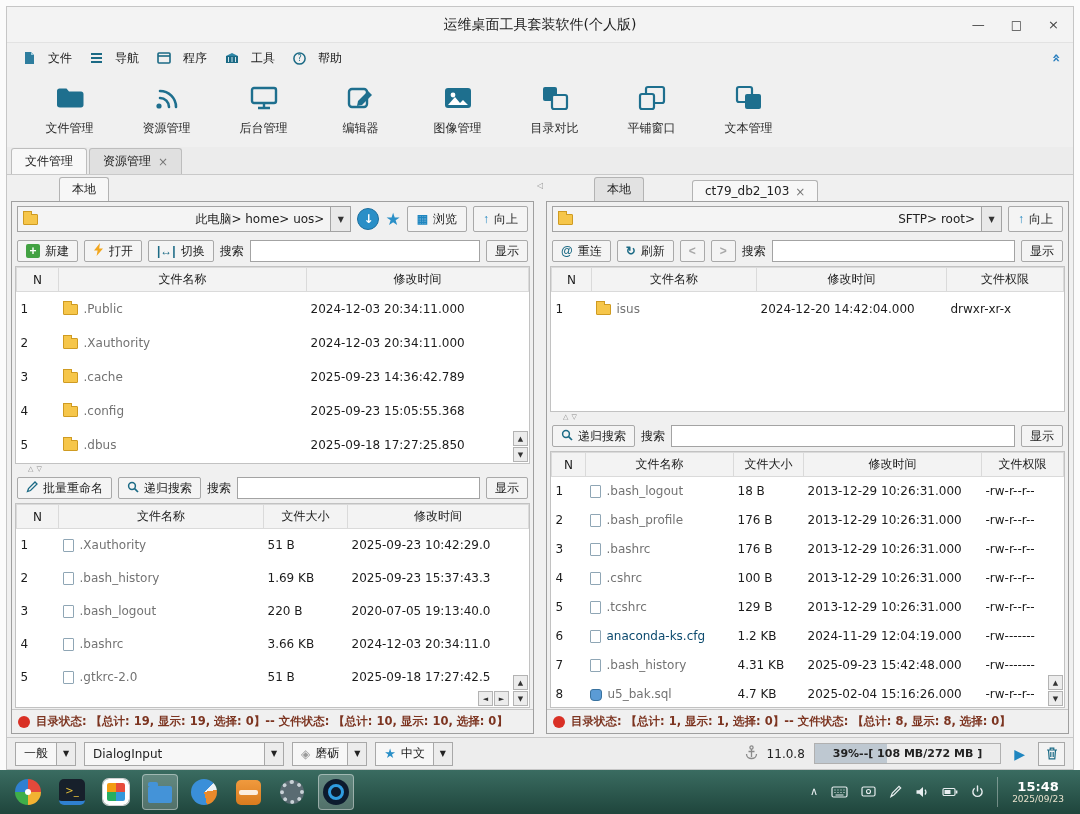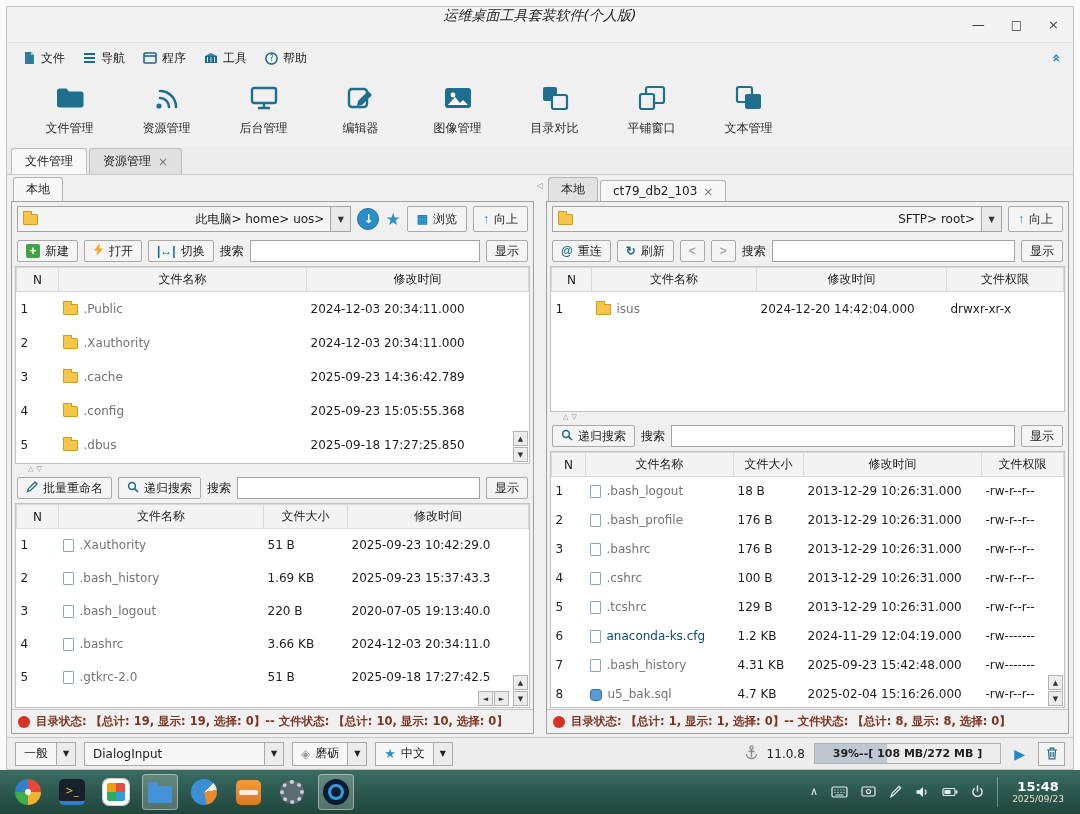--- a/index.html
+++ b/index.html
@@ -1,45 +1,45 @@
 <!DOCTYPE html>
 <html><head>
 <meta charset="utf-8">
 <style>
   *{margin:0;padding:0;box-sizing:border-box;}
   html,body{width:1080px;height:814px;overflow:hidden;}
   body{font-family:"DejaVu Sans","Liberation Sans",sans-serif;font-size:12px;background:#fbfbfb;color:#222;}
   .screen{width:1080px;height:814px;display:flex;flex-direction:column;}
   .window{flex:1;margin:6px 6px 0;border:1px solid #c6c6c6;background:#f0f0f0;display:flex;flex-direction:column;min-height:0;}
   
-  .titlebar{height:36px;background:#f3f3f3;display:flex;position:relative;border-bottom:1px solid #e2e2e2;flex:0 0 auto;font-style:italic;}
+  .titlebar{height:36px;background:#f3f3f3;display:flex;align-items:center;position:relative;border-bottom:1px solid #e2e2e2;flex:0 0 auto;}
   .title{flex:1;text-align:center;font-size:14px;color:#1d1d1d;}
   .win-controls{position:absolute;right:14px;top:0;height:100%;display:flex;align-items:center;gap:26px;color:#444;}
   .win-btn{font-size:13px;cursor:default;line-height:1;}
   .win-btn.max{font-size:12px;}
   
   .menubar{height:30px;display:flex;align-items:center;padding:0 8px;gap:2px;flex:0 0 auto;background:#f0f0f0;}
-  .menu-item{display:flex;align-items:center;gap:5px;padding:4px 8px;border-radius:2px;}
+  .menu-item{display:flex;align-items:center;gap:12px;padding:4px 8px;border-radius:2px;}
   .menu-item svg{display:block;}
   .menu-collapse{margin-left:auto;color:#2a7fbf;font-size:14px;transform:rotate(90deg);font-weight:bold;padding:0 4px;}
   
   .toolbar{height:74px;display:flex;align-items:center;padding:0 14px;flex:0 0 auto;background:#f0f0f0;}
   .tool-item{width:97px;display:flex;flex-direction:column;align-items:center;gap:5px;}
   .tool-item .lbl{font-size:12px;color:#2b2b2b;}
   
   .maintabs{height:28px;display:flex;align-items:flex-end;padding:0 4px;gap:2px;background:#ececec;border-bottom:1px solid #c9c9c9;flex:0 0 auto;}
   .maintab{display:flex;align-items:center;gap:7px;padding:4px 13px;background:#e0e0e0;border:1px solid #bdbdbd;border-bottom:none;border-radius:3px 3px 0 0;font-size:12px;}
   .maintab.active{background:#f8f8f8;}
   .tabclose{color:#777;font-size:12px;line-height:1;}
   
   .content{flex:1;display:flex;padding:2px 4px 3px;gap:2px;min-height:0;}
   .v-splitter{width:8px;display:flex;align-items:flex-start;justify-content:center;color:#9a9a9a;font-size:8px;padding-top:4px;}
   .panel{flex:1;display:flex;flex-direction:column;min-width:0;min-height:0;}
   .panel-tabs{height:24px;display:flex;align-items:flex-end;gap:2px;padding-left:2px;}
-  .ptab{display:flex;align-items:flex-end;gap:6px;padding:3px 12px;background:#e2e2e2;border:1px solid #b3b3b3;border-bottom:none;border-radius:3px 3px 0 0;font-size:12px;}
+  .ptab{display:flex;align-items:flex-end;gap:6px;padding:3px 12px;background:#e2e2e2;border:1px solid #b3b3b3;border-bottom:none;border-radius:3px 3px 0 0;font-size:12px;margin-left:46px;}
   .ptab.active{background:#f7f7f7;}
   .panel-body{flex:1;border:1px solid #9f9f9f;background:#f0f0f0;display:flex;flex-direction:column;min-height:0;}
   
   .pathbar{height:34px;display:flex;align-items:center;gap:6px;padding:0 5px;flex:0 0 auto;}
   .combo{flex:1;display:flex;align-items:center;height:26px;border:1px solid #a3a3a3;background:#f4f4f4;min-width:0;}
   .combo .ptext{flex:1;padding:0 6px;white-space:nowrap;overflow:hidden;font-size:12px;text-align:right;}
   .combo-arrow{width:20px;height:100%;border-left:1px solid #a3a3a3;background:#e9e9e9;display:flex;align-items:center;justify-content:center;font-size:8px;color:#333;}
   .pfolder{width:15px;height:11px;background:#f6c64a;border:1px solid #cf9b22;border-radius:1px;margin-left:5px;position:relative;flex:0 0 auto;}
   .pfolder::before{content:"";position:absolute;top:-4px;left:-1px;width:7px;height:3px;background:#f6c64a;border:1px solid #cf9b22;border-bottom:none;}
   .roundbtn{width:22px;height:22px;border-radius:50%;background:#2a8fc7;color:#fff;display:flex;align-items:center;justify-content:center;font-size:12px;font-weight:bold;border:1px solid #1d6f9e;}

